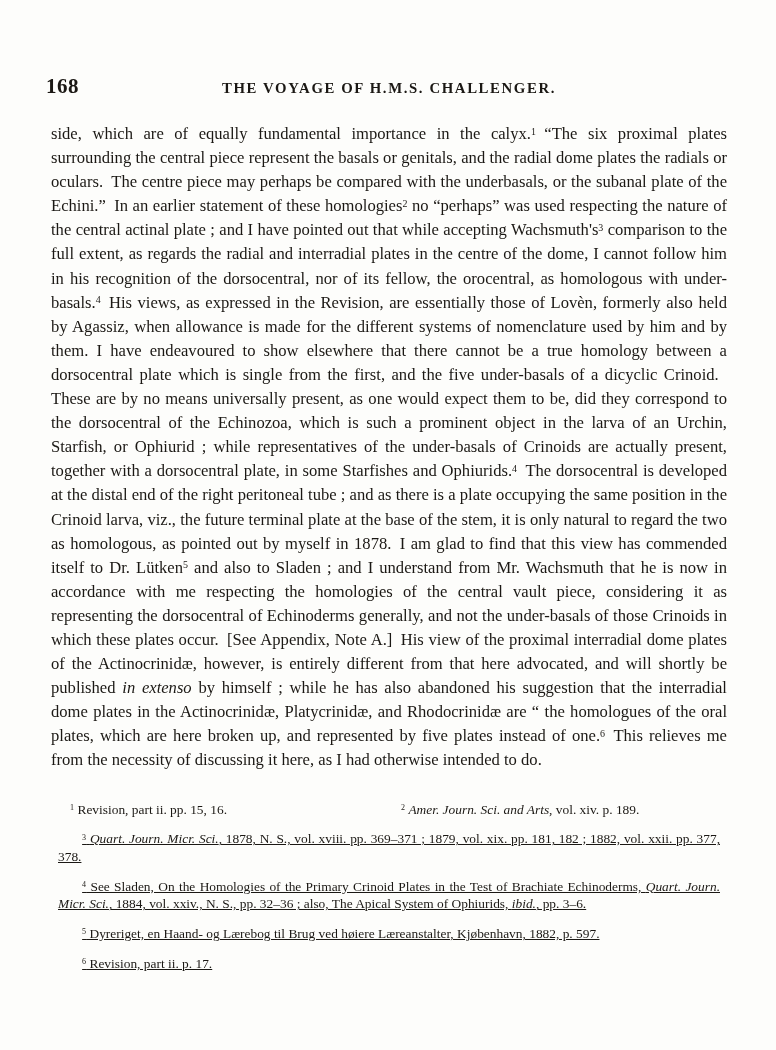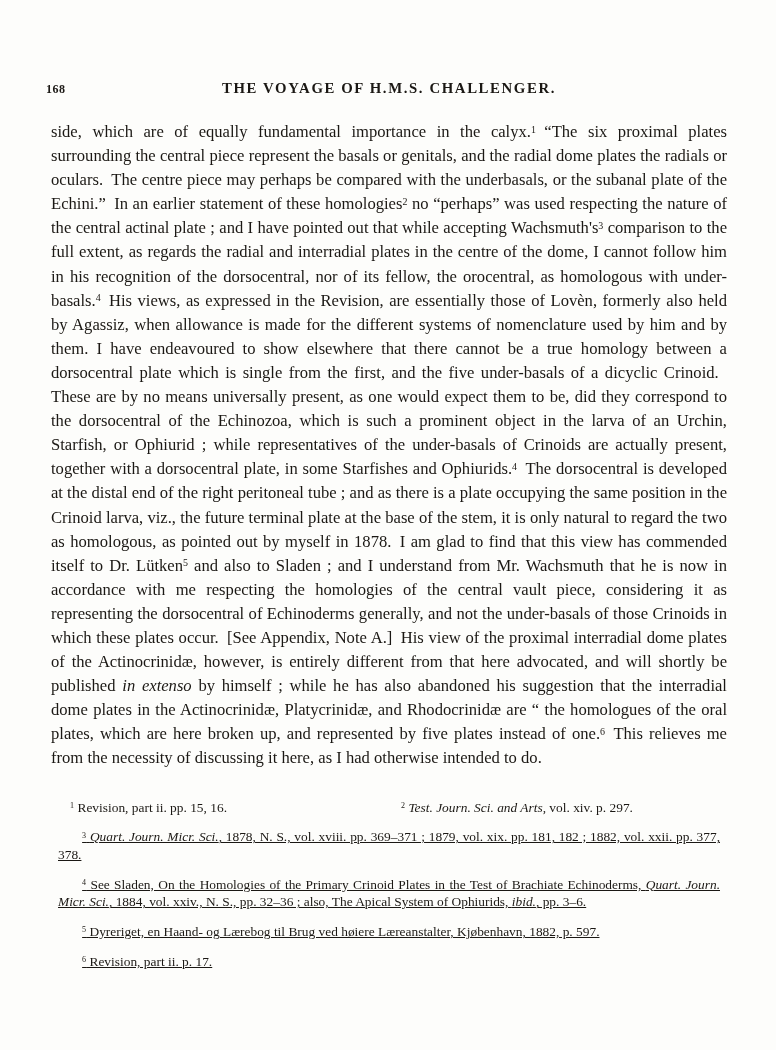--- a/index.html
+++ b/index.html
@@ -17,21 +17,21 @@
     color: #1b1814;
     font-family: "Liberation Serif", serif;
     overflow: hidden;
   }
   .header {
     display: grid;
     grid-template-columns: 70px 1fr 70px;
     align-items: baseline;
   }
   .page-num {
-    font-size: 12px;
+    font-size: 21px;
     font-weight: 700;
     letter-spacing: 0.5px;
   }
   .running-head {
     text-align: center;
     font-size: 14.8px;
     font-weight: 700;
     letter-spacing: 1.6px;
     white-space: nowrap;
     margin-top: 40px;
@@ -80,21 +80,21 @@
     <span></span>
   </div>
 
   <div class="body-text" id="paragraphs">
       <p class="para"><span>side, which are of equally fundamental importance in the calyx.</span><sup class="fnref">1</sup><span> “The six proximal plates surrounding the central piece represent the basals or genitals, and the radial dome plates the radials or oculars. The centre piece may perhaps be compared with the underbasals, or the subanal plate of the Echini.” In an earlier statement of these homologies</span><sup class="fnref">2</sup><span> no “perhaps” was used respecting the nature of the central actinal plate ; and I have pointed out that while accepting Wachsmuth's</span><sup class="fnref">3</sup><span> comparison to the full extent, as regards the radial and interradial plates in the centre of the dome, I cannot follow him in his recognition of the dorsocentral, nor of its fellow, the orocentral, as homologous with under-basals.</span><sup class="fnref">4</sup><span> His views, as expressed in the Revision, are essentially those of Lovèn, formerly also held by Agassiz, when allowance is made for the different systems of nomenclature used by him and by them. I have endeavoured to show elsewhere that there cannot be a true homology between a dorsocentral plate which is single from the first, and the five under-basals of a dicyclic Crinoid. These are by no means universally present, as one would expect them to be, did they correspond to the dorsocentral of the Echinozoa, which is such a prominent object in the larva of an Urchin, Starfish, or Ophiurid ; while representatives of the under-basals of Crinoids are actually present, together with a dorsocentral plate, in some Starfishes and Ophiurids.</span><sup class="fnref">4</sup><span> The dorsocentral is developed at the distal end of the right peritoneal tube ; and as there is a plate occupying the same position in the Crinoid larva, viz., the future terminal plate at the base of the stem, it is only natural to regard the two as homologous, as pointed out by myself in 1878. I am glad to find that this view has commended itself to Dr. Lütken</span><sup class="fnref">5</sup><span> and also to Sladen ; and I understand from Mr. Wachsmuth that he is now in accordance with me respecting the homologies of the central vault piece, considering it as representing the dorsocentral of Echinoderms generally, and not the under-basals of those Crinoids in which these plates occur. [See Appendix, Note A.] His view of the proximal interradial dome plates of the Actinocrinidæ, however, is entirely different from that here advocated, and will shortly be published </span><i>in extenso</i><span> by himself ; while he has also abandoned his suggestion that the interradial dome plates in the Actinocrinidæ, Platycrinidæ, and Rhodocrinidæ are “ the homologues of the oral plates, which are here broken up, and represented by five plates instead of one.</span><sup class="fnref">6</sup><span> This relieves me from the necessity of discussing it here, as I had otherwise intended to do.</span></p>
     </div>
 
   <div class="footnotes">
     <div class="fn-row" id="fn-row">
         <div class="fn-half"><sup class="fnref">1</sup><span> Revision, part ii. pp. 15, 16.</span></div>
-        <div class="fn-half"><sup class="fnref">2</sup><span> </span><i>Test. Journ. Sci. and Arts</i><span>, vol. xiv. p. 297.</span></div>
+        <div class="fn-half"><sup class="fnref">2</sup><span> </span><i>Amer. Journ. Sci. and Arts</i><span>, vol. xiv. p. 189.</span></div>
       </div>
     <div id="fn-list">
         <p class="fn"><sup class="fnref">3</sup><span> </span><i>Quart. Journ. Micr. Sci.</i><span>, 1878, N. S., vol. xviii. pp. 369–371 ; 1879, vol. xix. pp. 181, 182 ; 1882, vol. xxii. pp. 377, 378.</span></p>
         <p class="fn"><sup class="fnref">4</sup><span> See Sladen, On the Homologies of the Primary Crinoid Plates in the Test of Brachiate Echinoderms, </span><i>Quart. Journ. Micr. Sci.</i><span>, 1884, vol. xxiv., N. S., pp. 32–36 ; also, The Apical System of Ophiurids, </span><i>ibid.</i><span>, pp. 3–6.</span></p>
         <p class="fn"><sup class="fnref">5</sup><span> Dyreriget, en Haand- og Lærebog til Brug ved høiere Læreanstalter, Kjøbenhavn, 1882, p. 597.</span></p>
         <p class="fn"><sup class="fnref">6</sup><span> Revision, part ii. p. 17.</span></p>
       </div>
   </div>
 </div>
 

